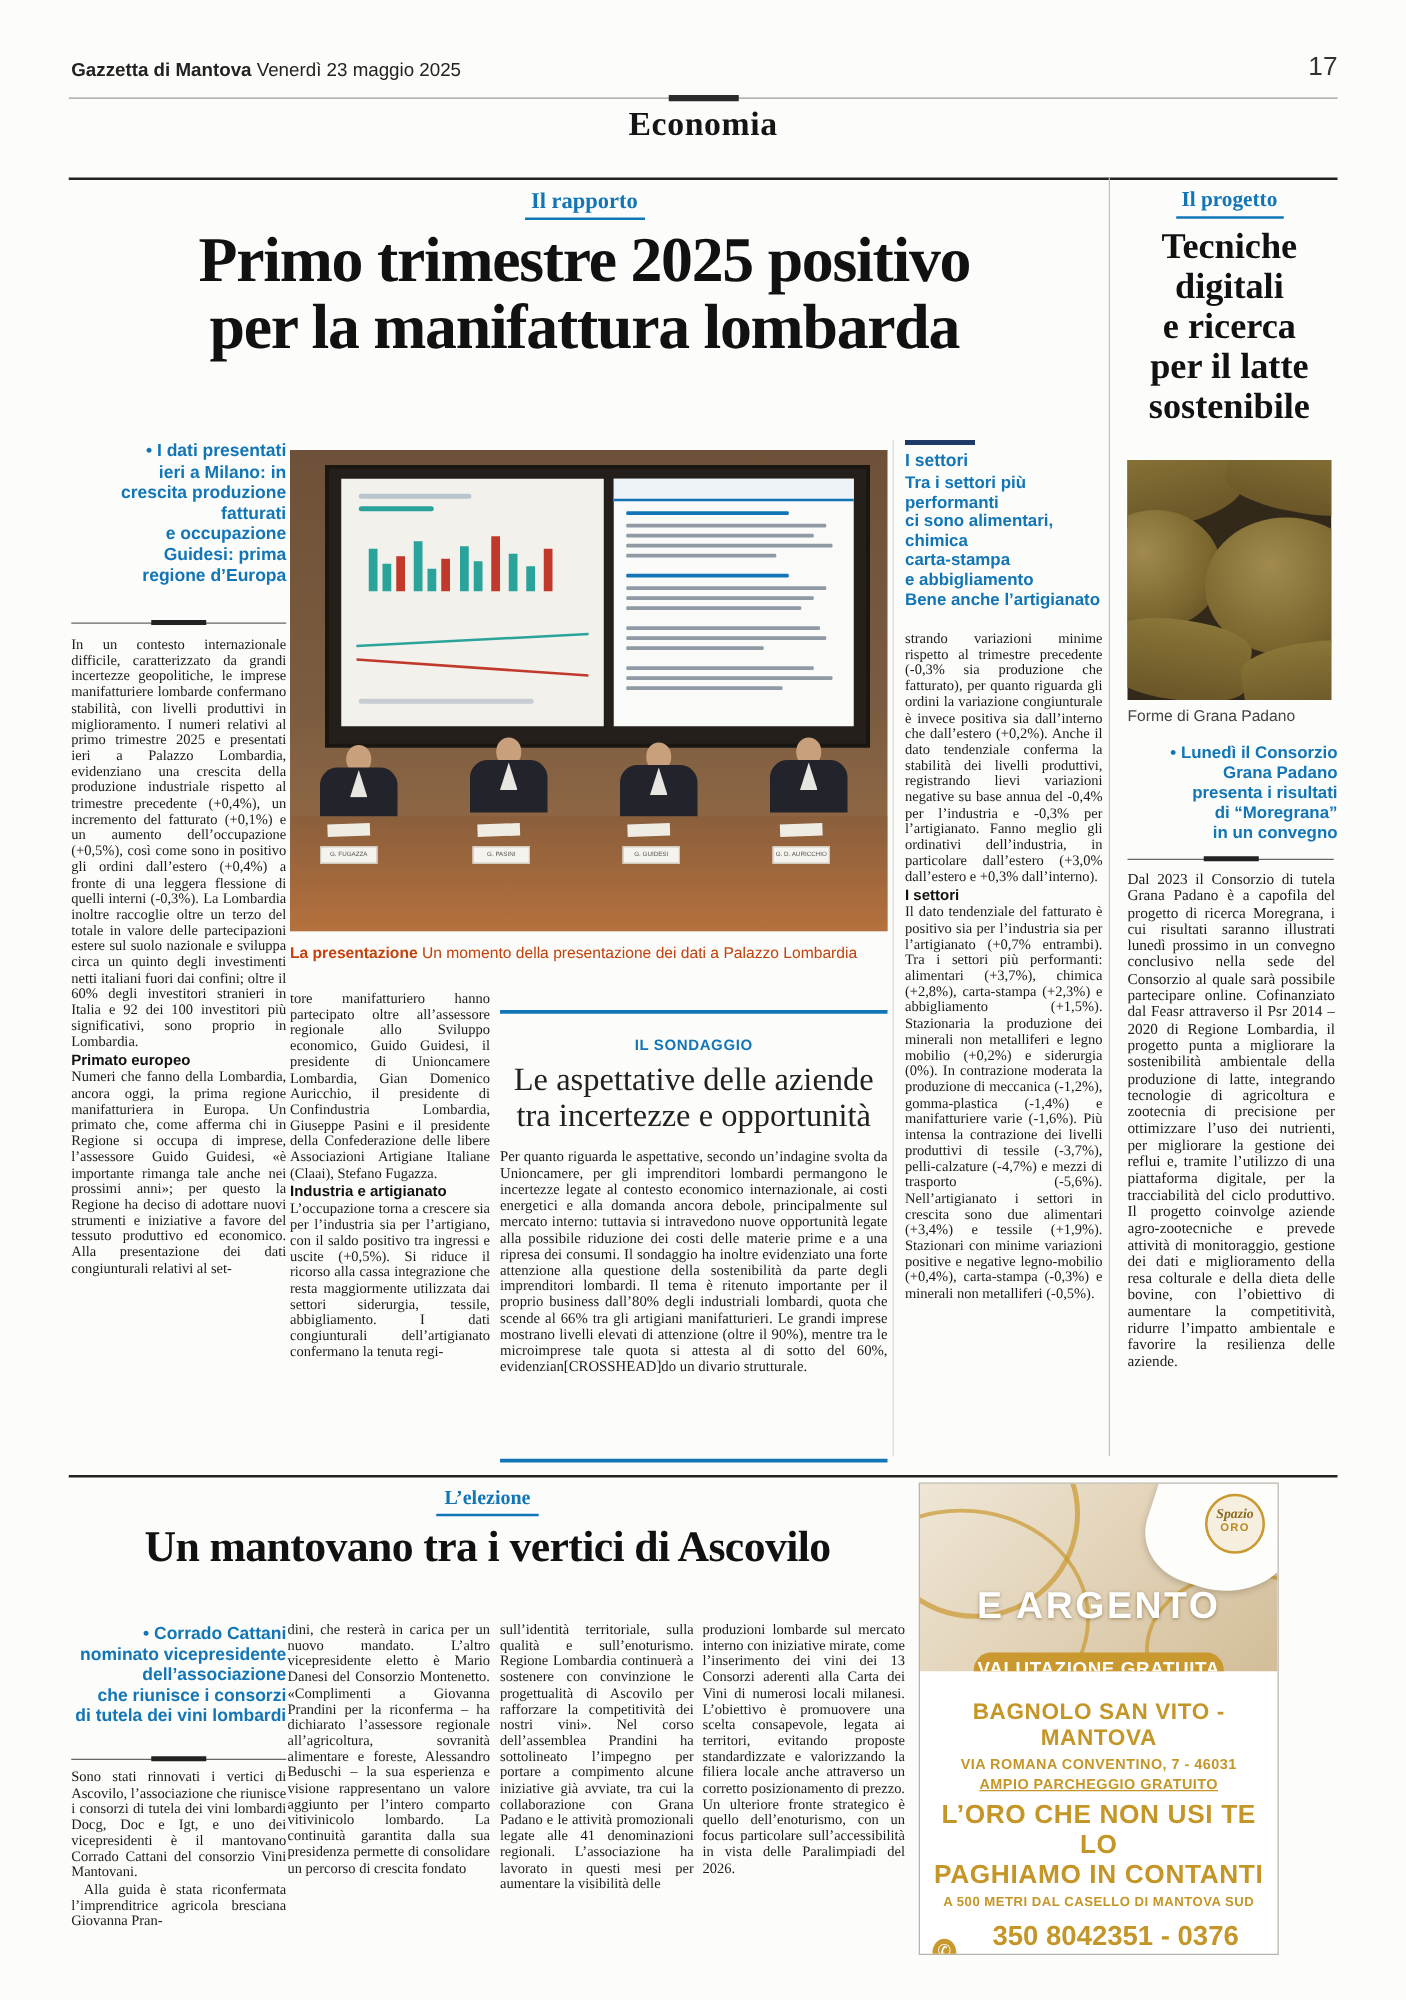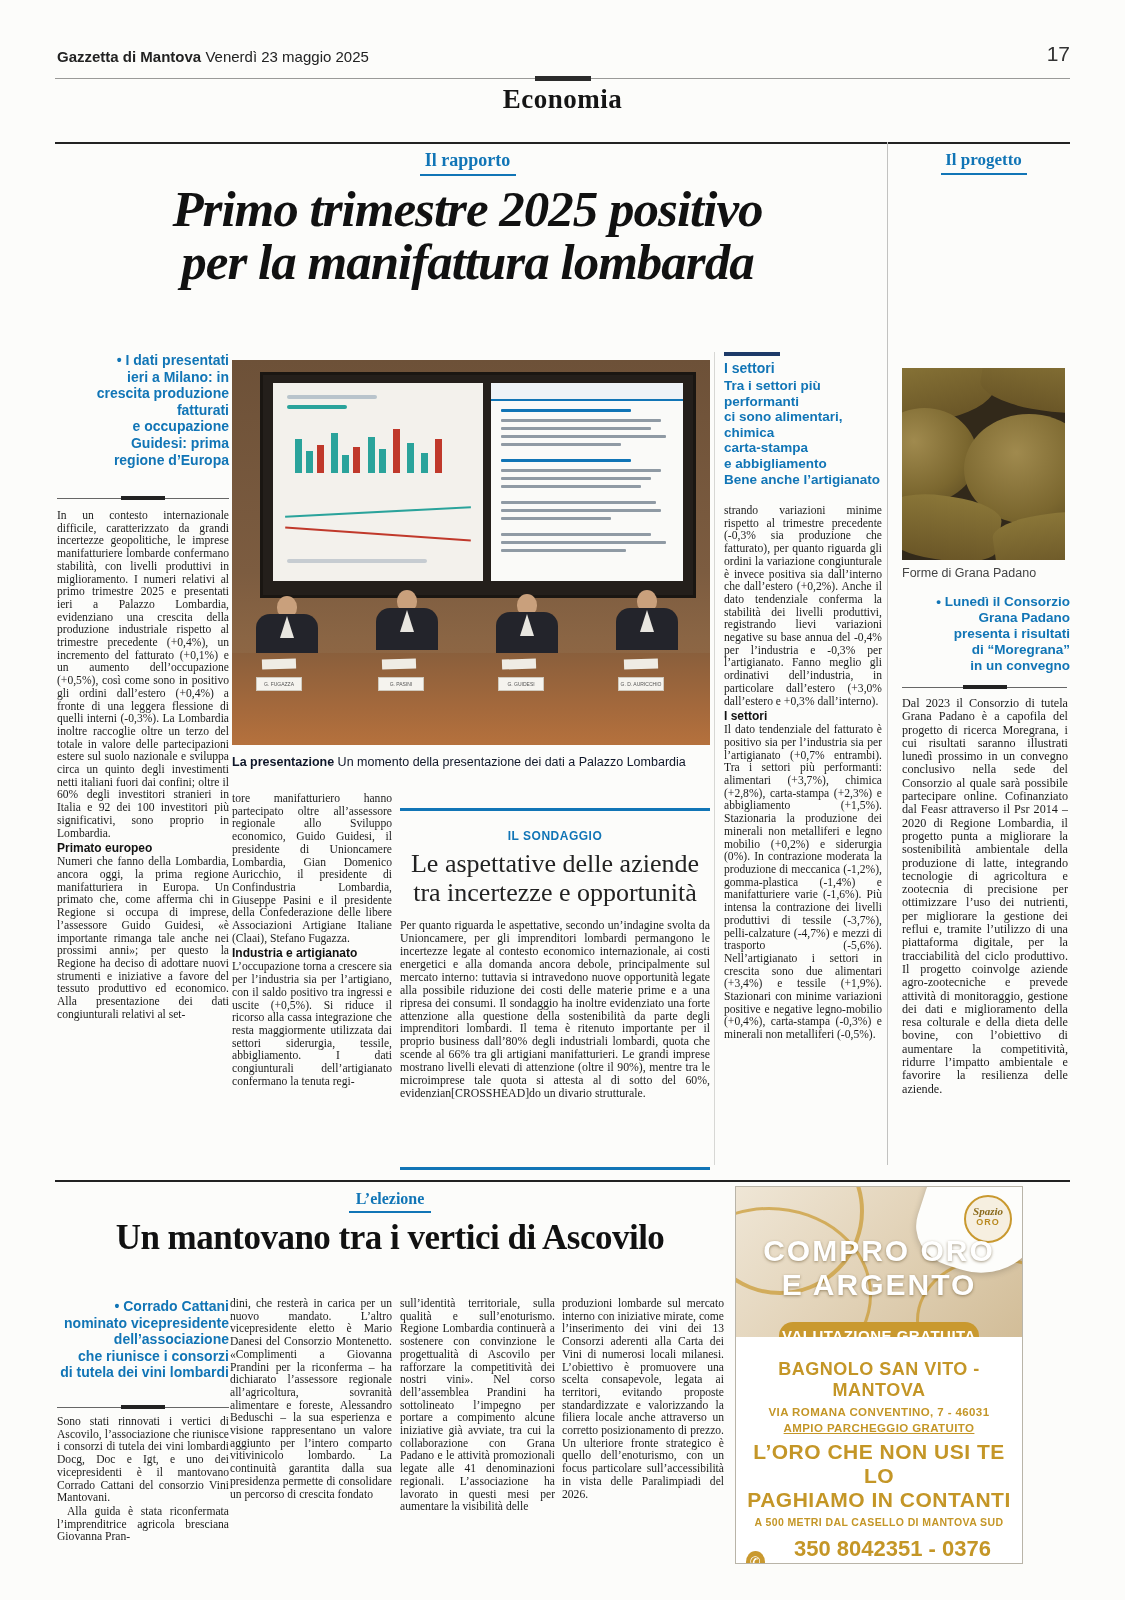--- a/index.html
+++ b/index.html
@@ -21,21 +21,21 @@
   .prel{white-space:pre-line;}
   
   .sum{font:bold 14px/16.6px "Liberation Sans",sans-serif;color:#1175b6;text-align:right;}
   .bt{font:11.6px/12.7px "Liberation Serif",serif;text-align:justify;color:#1b1b1b;overflow:hidden;}
   .bt p{margin:0;}
   .bt p + p{margin-top:1px;}
   .sh{font:bold 12px/14px "Liberation Sans",sans-serif;color:#111;margin:7px 0 2px;text-align:left;}
   .divider{position:relative;height:1px;background:#666;}
   .divider .tick{position:absolute;left:50%;top:-2px;transform:translateX(-50%);width:44px;height:4px;background:#222;}
   .vrule{width:1px;background:#c2c2c0;}
-  .caption{font-size:12.5px;color:#0f172a;}
+  .caption{font-size:12.5px;color:#c2410c;}
   .caption b{font-weight:bold;}
   
   .sond-rule{height:3px;background:#1175b6;}
   .sond-kick{font:bold 12px "Liberation Sans",sans-serif;color:#1175b6;text-align:center;letter-spacing:.5px;}
   .sond-head{font:26px/1.12 "Liberation Serif",serif;color:#222;text-align:center;}
   
   .rail-head{font:bold 29px/1.1 "Liberation Serif",serif;color:#111;text-align:center;}
   .navybar{width:56px;height:4px;background:#1d3a68;}
   .boxtitle{font:bold 14px "Liberation Sans",sans-serif;color:#1175b6;margin:4px 0 2px;}
   .boxtext{font:bold 13.5px/15.6px "Liberation Sans",sans-serif;color:#1175b6;}
@@ -99,21 +99,21 @@
   <div class="abs section-title" style="left:0;right:0;top:84px;">Economia</div>
 
   <div class="abs rule2" style="left:55px;top:142px;width:1015px;"></div>
   <div class="abs vrule" style="left:887px;top:142px;height:1023px;"></div>
   <div class="abs vrule" style="left:714px;top:352px;height:813px;background:#d7d7d4;"></div>
 
   <div class="abs" style="left:55px;top:150px;width:825px;">
     <div class="kick">Il rapporto</div>
     <div class="kickline" style="width:96px;"></div>
   </div>
-  <div class="abs headline-main prel" style="left:55px;top:183px;width:825px;font-style:italic;">Primo trimestre 2025 positivo
+  <div class="abs headline-main prel" style="left:55px;top:183px;width:825px;">Primo trimestre 2025 positivo
 per la manifattura lombarda</div>
 
   <div class="abs sum prel" style="left:57px;top:352px;width:172px;">• I dati presentati
 ieri a Milano: in
 crescita produzione
 fatturati
 e occupazione
 Guidesi: prima
 regione d’Europa</div>
   <div class="abs divider" style="left:57px;top:498px;width:172px;">
@@ -229,20 +229,25 @@
   <div class="abs bt" style="left:724px;top:505px;width:158px;height:660px;">
     <p>strando variazioni minime rispetto al trimestre precedente (-0,3% sia produzione che fatturato), per quanto riguarda gli ordini la variazione congiunturale è invece positiva sia dall’interno che dall’estero (+0,2%). Anche il dato tendenziale conferma la stabilità dei livelli produttivi, registrando lievi variazioni negative su base annua del -0,4% per l’industria e -0,3% per l’artigianato. Fanno meglio gli ordinativi dell’industria, in particolare dall’estero (+3,0% dall’estero e +0,3% dall’interno).</p>
     <p class="sh">I settori</p>
     <p>Il dato tendenziale del fatturato è positivo sia per l’industria sia per l’artigianato (+0,7% entrambi). Tra i settori più performanti: alimentari (+3,7%), chimica (+2,8%), carta-stampa (+2,3%) e abbigliamento (+1,5%). Stazionaria la produzione dei minerali non metalliferi e legno mobilio (+0,2%) e siderurgia (0%). In contrazione moderata la produzione di meccanica (-1,2%), gomma-plastica (-1,4%) e manifatturiere varie (-1,6%). Più intensa la contrazione dei livelli produttivi di tessile (-3,7%), pelli-calzature (-4,7%) e mezzi di trasporto (-5,6%). Nell’artigianato i settori in crescita sono due alimentari (+3,4%) e tessile (+1,9%). Stazionari con minime variazioni positive e negative legno-mobilio (+0,4%), carta-stampa (-0,3%) e minerali non metalliferi (-0,5%).</p>
   </div>
 
   <div class="abs" style="left:897px;top:150px;width:173px;">
     <div class="kick" style="font-size:17px;">Il progetto</div>
     <div class="kickline" style="width:86px;"></div>
   </div>
+  <div class="abs rail-head prel" style="left:897px;top:182px;width:173px;">Tecniche
+digitali
+e ricerca
+per il latte
+sostenibile</div>
   <div class="abs photo-cheese" style="left:902px;top:368px;width:163px;height:192px;">
     <div class="wheel side" style="left:-20px;top:-18px;width:110px;height:70px;transform:rotate(-14deg);"></div>
     <div class="wheel side" style="left:80px;top:-24px;width:120px;height:66px;transform:rotate(10deg);"></div>
     <div class="wheel" style="left:-30px;top:40px;width:105px;height:95px;"></div>
     <div class="wheel" style="left:62px;top:46px;width:130px;height:110px;"></div>
     <div class="wheel side" style="left:-14px;top:128px;width:112px;height:64px;transform:rotate(8deg);"></div>
     <div class="wheel side" style="left:92px;top:146px;width:110px;height:58px;transform:rotate(-8deg);"></div>
   </div>
   <div class="abs caption" style="left:902px;top:566px;width:168px;color:#444;">Forme di Grana Padano</div>
   <div class="abs sum prel" style="left:902px;top:594px;width:168px;font-size:13.5px;line-height:16px;">• Lunedì il Consorzio
@@ -289,21 +294,20 @@
   <div class="abs ad" style="left:735px;top:1186px;width:286px;height:376px;">
     <div class="ad-photo">
       <div class="chain" style="left:-40px;top:-60px;width:160px;height:160px;"></div>
       <div class="chain" style="left:-70px;top:20px;width:200px;height:170px;border-width:3px;"></div>
       <div class="chain" style="left:180px;top:70px;width:150px;height:120px;border-width:3px;"></div>
       <div class="glove"></div>
       <div class="ad-logo">
         <div class="l1">Spazio</div>
         <div class="l2">ORO</div>
       </div>
-      <div class="ad-title" style="top:48px;">COMPRO ORO</div>
       <div class="ad-title" style="top:82px;">E ARGENTO</div>
       <div class="ad-badge abs" style="left:43px;bottom:-13px;width:200px;height:28px;">VALUTAZIONE GRATUITA</div>
     </div>
     <div style="padding:22px 10px 0;text-align:center;">
       <div class="ad-city gold">BAGNOLO SAN VITO - MANTOVA</div>
       <div class="ad-small gold" style="margin-top:5px;">VIA ROMANA CONVENTINO, 7 - 46031</div>
       <div class="ad-small gold" style="margin-top:4px;text-decoration:underline;">AMPIO PARCHEGGIO GRATUITO</div>
       <div class="ad-claim gold prel" style="margin-top:6px;">L’ORO CHE NON USI TE LO
 PAGHIAMO IN CONTANTI</div>
       <div class="ad-tiny gold" style="margin-top:4px;">A 500 METRI DAL CASELLO DI MANTOVA SUD</div>

